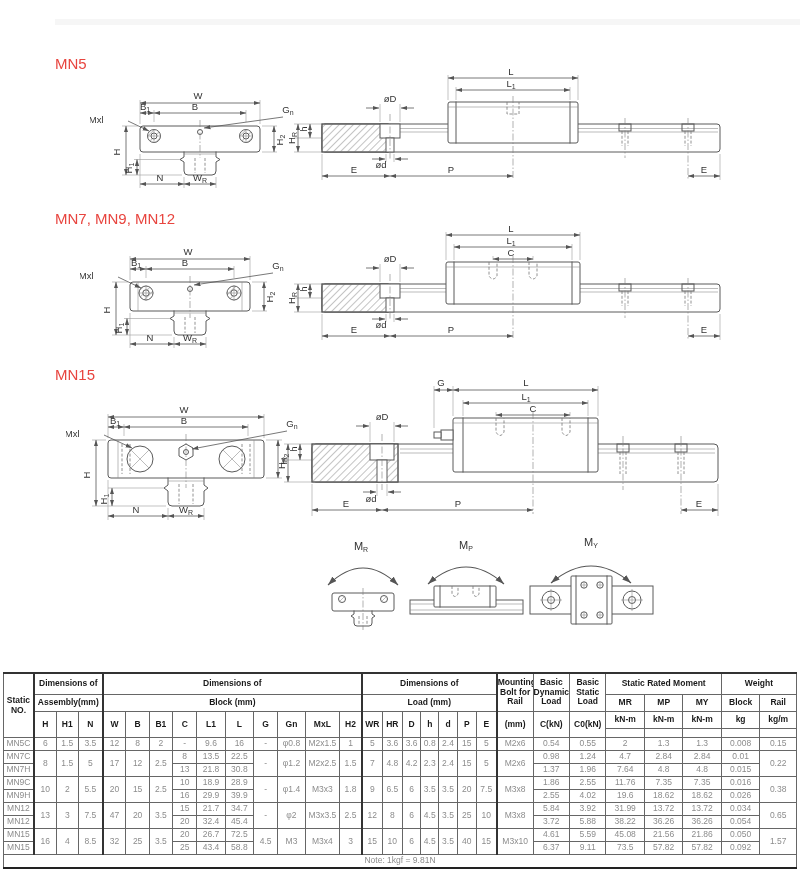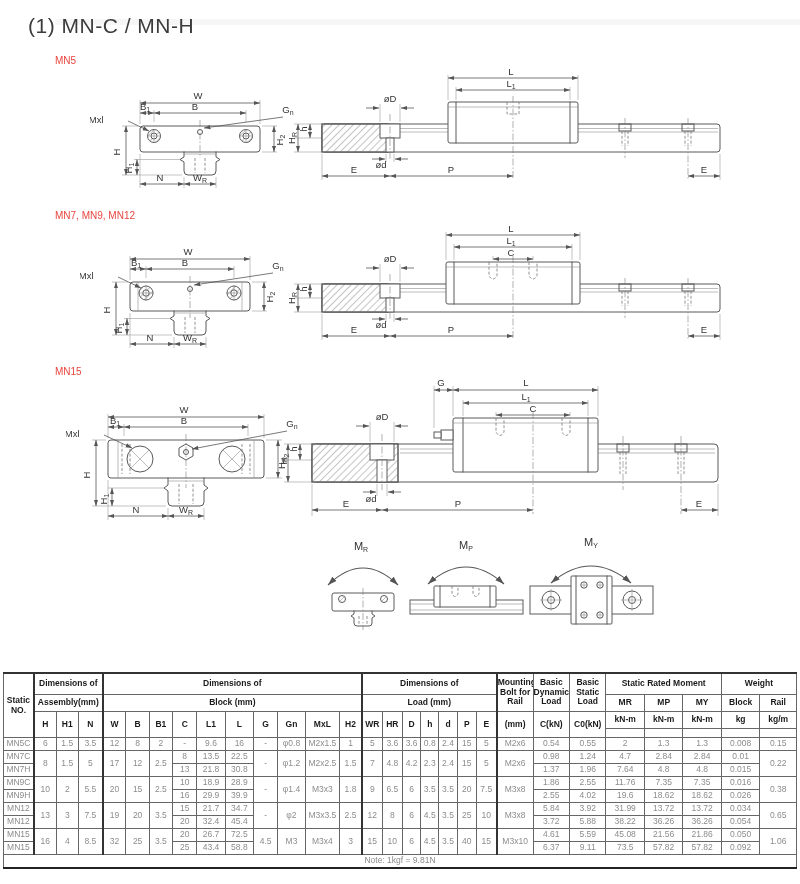--- a/index.html
+++ b/index.html
@@ -1,19 +1,19 @@
 <!DOCTYPE html>
 <html><head>
 <meta charset="utf-8">
 <style>
   html,body{margin:0;padding:0;background:#fff;}
   .page{position:relative;width:800px;height:884px;background:#fff;font-family:"Liberation Sans",sans-serif;overflow:hidden;}
   .topband{position:absolute;left:55px;top:19px;width:745px;height:6px;background:#f6f6f6;}
   .title{position:absolute;left:28px;top:14px;font-size:21px;color:#3c3c3c;letter-spacing:.5px;}
-  .seclabel{position:absolute;left:55px;font-size:10px;color:#e8453f;}
+  .seclabel{position:absolute;left:55px;font-size:15px;color:#e8453f;}
   .lab5{top:55px}.lab7{top:210px}.lab15{top:366px}
   .dwg{position:absolute;}
   .d5c{left:90px;top:66px}.d5s{left:288px;top:62px}
   .d7c{left:80px;top:222px}.d7s{left:288px;top:220px}
   .d15c{left:66px;top:378px}.d15s{left:278px;top:374px}
   .dmr{left:316px;top:538px}.dmp{left:404px;top:537px}.dmy{left:524px;top:534px}
 
   
   .s{stroke:#5a5a5a;stroke-width:1;fill:none;stroke-linecap:square}
   .sf{stroke:#5a5a5a;stroke-width:1;fill:#fff}
@@ -50,21 +50,20 @@
       <marker id="ar" viewBox="0 0 10 6" refX="9" refY="3" markerWidth="9" markerHeight="6" orient="auto-start-reverse">
         <path d="M0,0 L9,3 L0,6 z" fill="#555"></path>
       </marker>
       <pattern id="hp" patternUnits="userSpaceOnUse" width="5" height="5" patternTransform="rotate(45)">
         <line x1="0" y1="0" x2="0" y2="5" stroke="#8a8a8a" stroke-width="1"></line>
       </pattern>
     </defs>
   </svg>
 
   <div class="topband"></div>
-  <div class="title">(1) MN-C / MN-H</div>
 
   <div class="seclabel lab5">MN5</div>
   <div class="seclabel lab7">MN7, MN9, MN12</div>
   <div class="seclabel lab15">MN15</div>
 
   <svg class="dwg d5c" width="215" height="132" viewBox="0 0 215 132">
     <rect class="sf" x="50" y="60" width="120" height="26" rx="3"></rect>
     <circle class="hatchf" cx="64" cy="70" r="6.5"></circle>
       <circle class="sf" cx="64" cy="70" r="3"></circle>
     <line class="thin" x1="57" y1="70" x2="71" y2="70"></line>
@@ -673,21 +672,21 @@
             <td>19.6</td>
             <td>18.62</td>
             <td>18.62</td>
             <td>0.026</td>
           </tr>
           <tr>
             <td>MN12</td>
             <td rowspan="2" class="gb">13</td>
             <td rowspan="2">3</td>
             <td rowspan="2">7.5</td>
-            <td rowspan="2" class="gb">19</td>
+            <td rowspan="2" class="gb">47</td>
             <td rowspan="2">20</td>
             <td rowspan="2">3.5</td>
             <td>15</td>
             <td>21.7</td>
             <td>34.7</td>
             <td rowspan="2">-</td>
             <td rowspan="2">φ2</td>
             <td rowspan="2">M3x3.5</td>
             <td rowspan="2">2.5</td>
             <td rowspan="2" class="gb">12</td>
@@ -740,21 +739,21 @@
             <td rowspan="2">3.5</td>
             <td rowspan="2">40</td>
             <td rowspan="2">15</td>
             <td rowspan="2" class="gb">M3x10</td>
             <td>4.61</td>
             <td>5.59</td>
             <td>45.08</td>
             <td>21.56</td>
             <td>21.86</td>
             <td>0.050</td>
-            <td rowspan="2">1.06</td>
+            <td rowspan="2">1.57</td>
           </tr>
           <tr>
             <td>MN15</td>
             <td>25</td>
             <td>43.4</td>
             <td>58.8</td>
             <td>6.37</td>
             <td>9.11</td>
             <td>73.5</td>
             <td>57.82</td>

